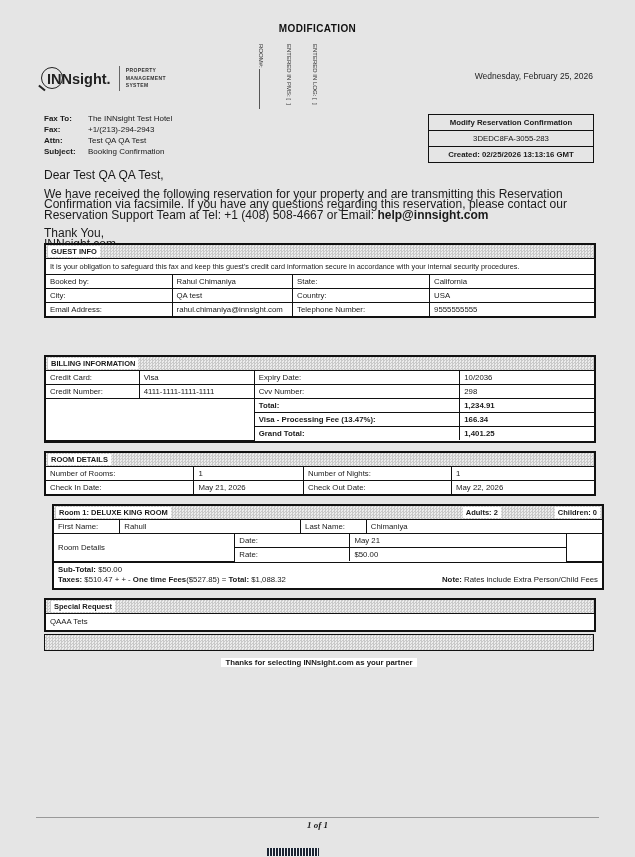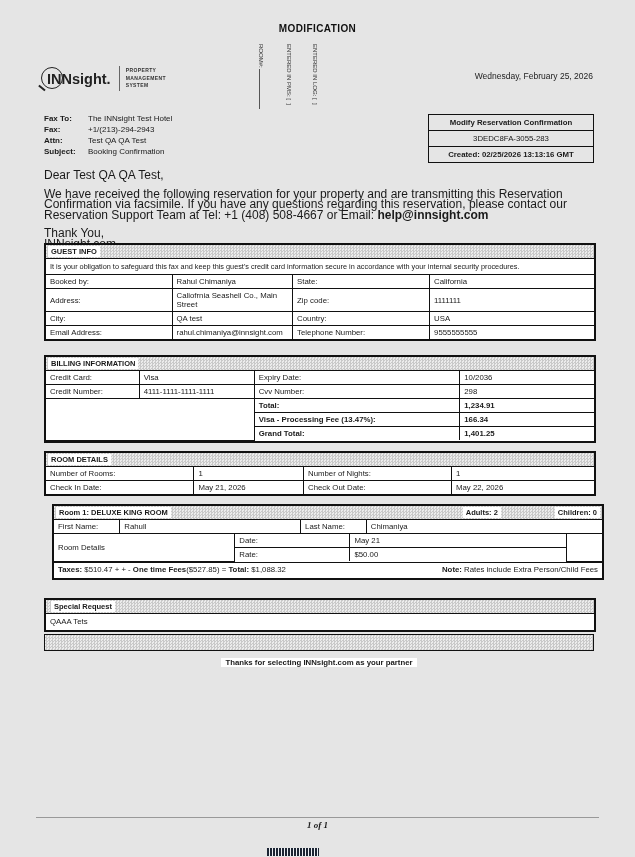--- a/index.html
+++ b/index.html
@@ -122,26 +122,20 @@
           <col style="width:30%">
         </colgroup>
       <tbody>
           <tr>
         <td>Booked by:</td>
         <td>Rahul Chimaniya</td>
         <td>State:</td>
         <td>California</td>
       </tr>
       <tr>
-        <td>Address:</td>
-        <td>Caliofrnia Seashell Co., Main Street</td>
-        <td>Zip code:</td>
-        <td>1111111</td>
-      </tr>
-      <tr>
         <td>City:</td>
         <td>QA test</td>
         <td>Country:</td>
         <td>USA</td>
       </tr>
       <tr>
         <td>Email Address:</td>
         <td>rahul.chimaniya@innsight.com</td>
         <td>Telephone Number:</td>
         <td>9555555555</td>
@@ -256,20 +250,21 @@
         <td>May 21</td>
         <td rowspan="2"></td>
       </tr>
       <tr>
         <td>Rate:</td>
         <td>$50.00</td>
       </tr>
     </tbody>
       </table>
     <div class="strip">
+      <div><span class="b">Sub-Total:</span><span> $50.00</span></div>
       <div>
         <span class="right-note"><span class="b">Note:</span><span> Rates include Extra Person/Child Fees</span></span>
         <span class="b">Taxes:</span><span> $510.47 + + - </span><span class="b">One time Fees</span><span>($527.85) = </span><span class="b">Total:</span><span> $1,088.32</span>
       </div>
     </div>
   </div>
 
   <div class="secbox" style="top:598px;">
     <div class="sechead hatch">
       <span class="lbl" style="margin-left:5px;">Special Request</span>

